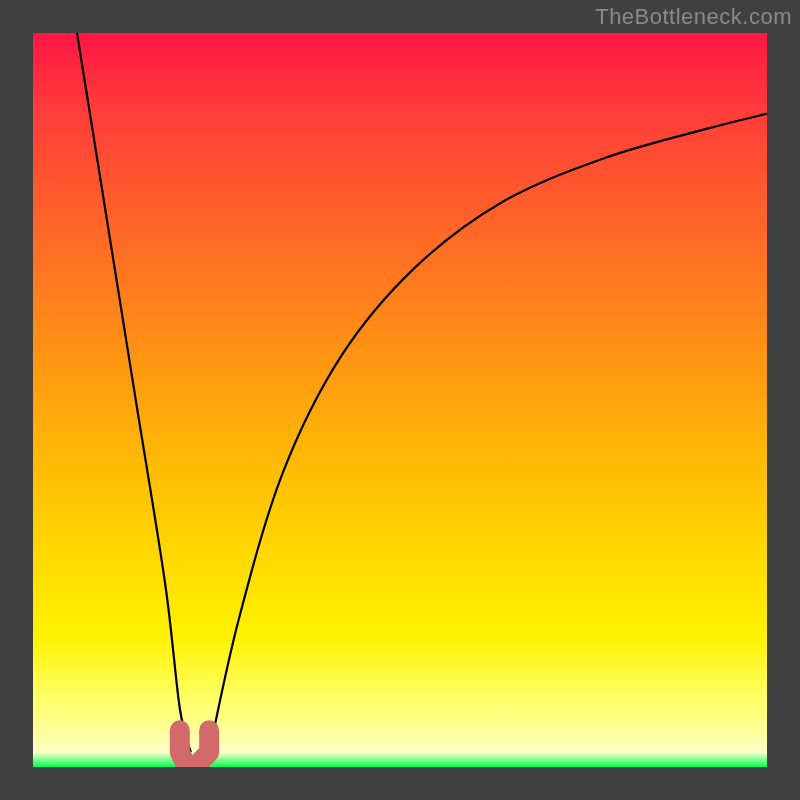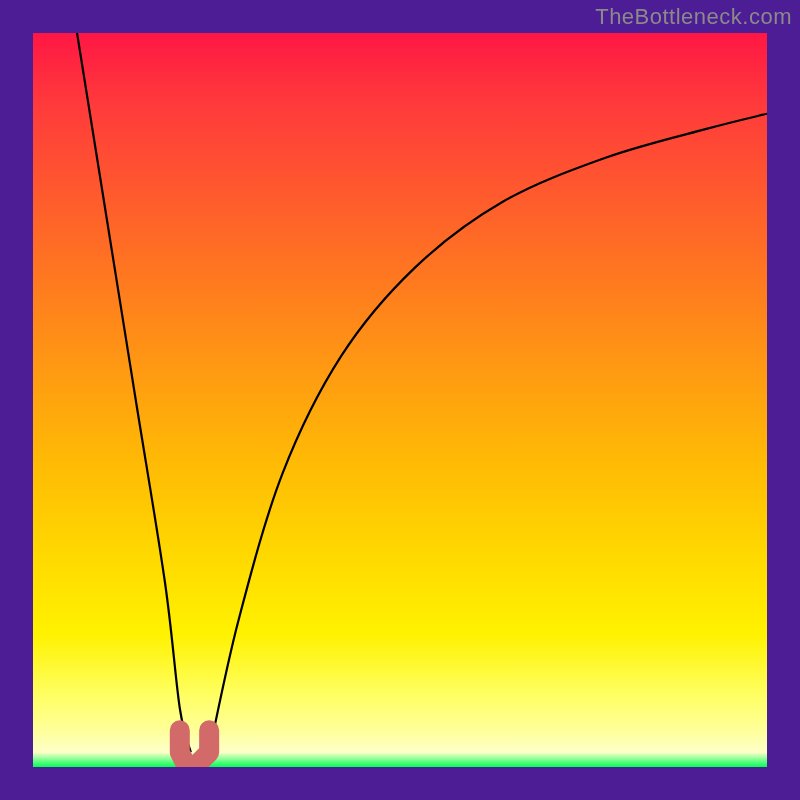--- a/index.html
+++ b/index.html
@@ -3,21 +3,21 @@
 <meta charset="utf-8">
 <style>
   * { margin: 0; padding: 0; box-sizing: border-box; }
   html, body { width: 800px; height: 800px; overflow: hidden; }
   body { background: #000; font-family: Arial, Helvetica, sans-serif; }
 
   .frame {
     position: absolute;
     left: 0; top: 0;
     width: 800px; height: 800px;
-    background: #4c1d95;
+    background: #404040;
   }
   .plot {
     position: absolute;
     left: 33px; top: 33px;
     width: 734px; height: 734px;
     overflow: hidden;
     background: linear-gradient(to bottom,
       #ff1744 0%,
       #ff3b3b 10%,
       #ff5a2d 22%,

